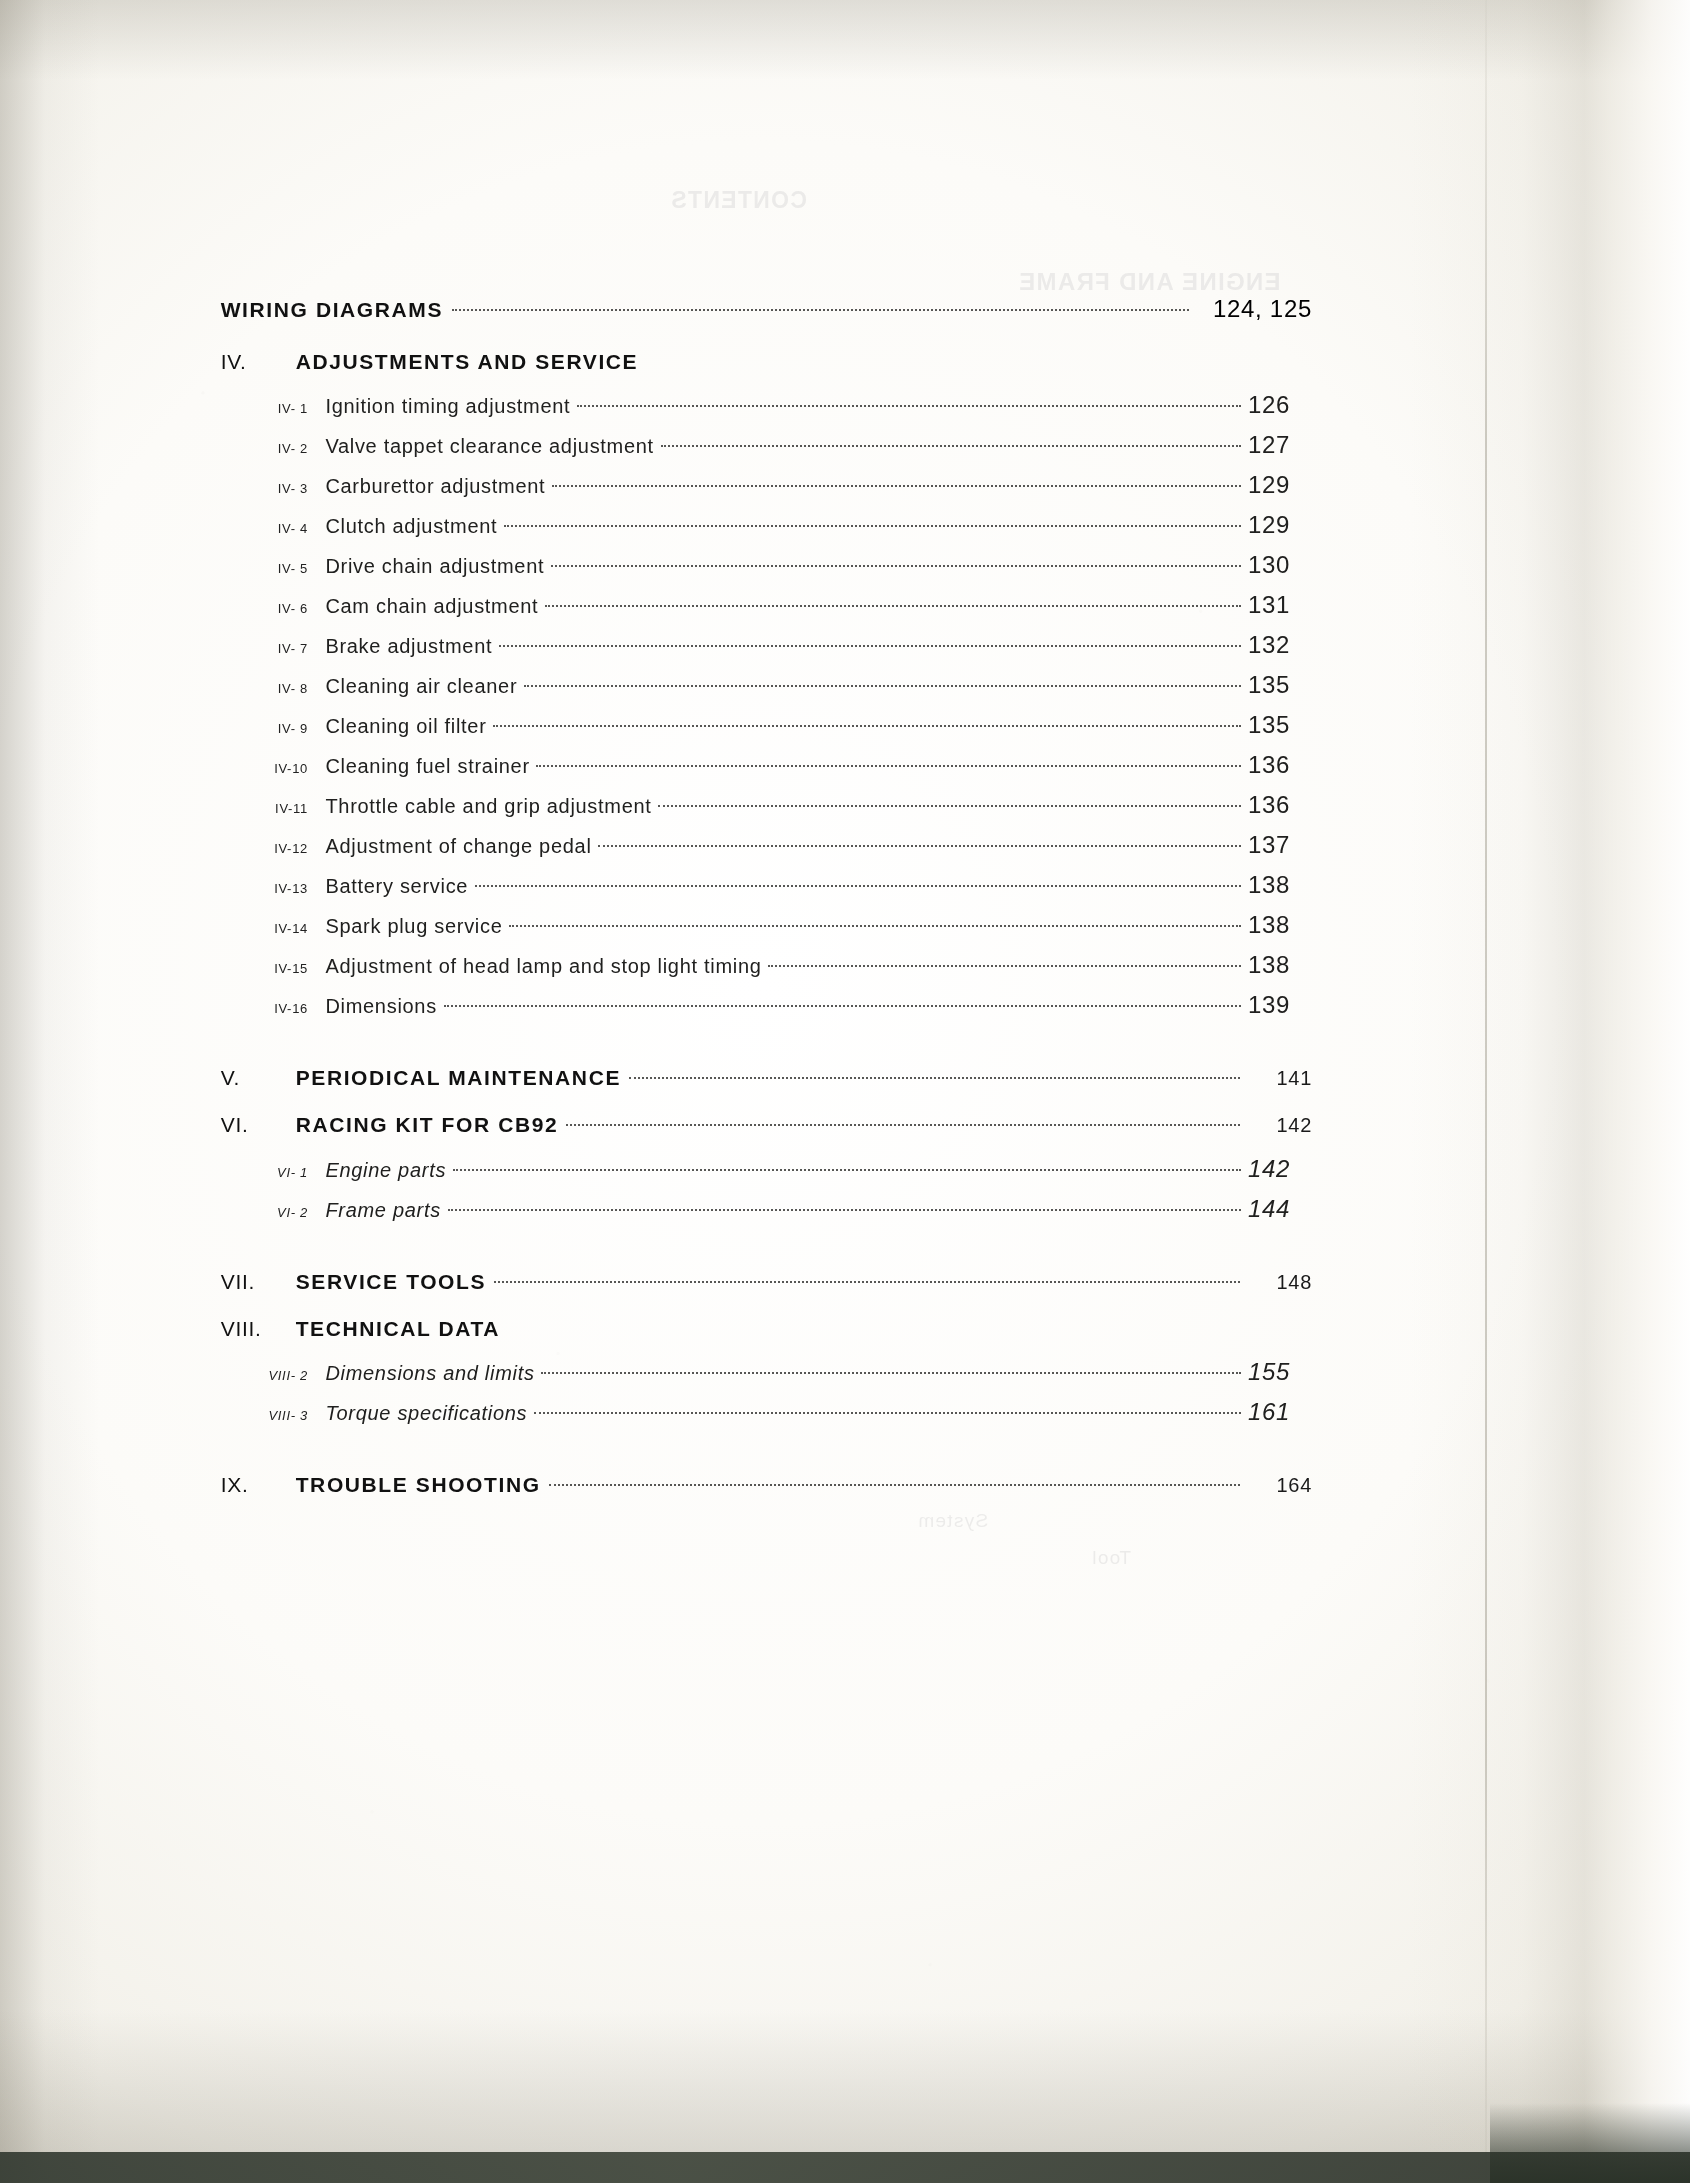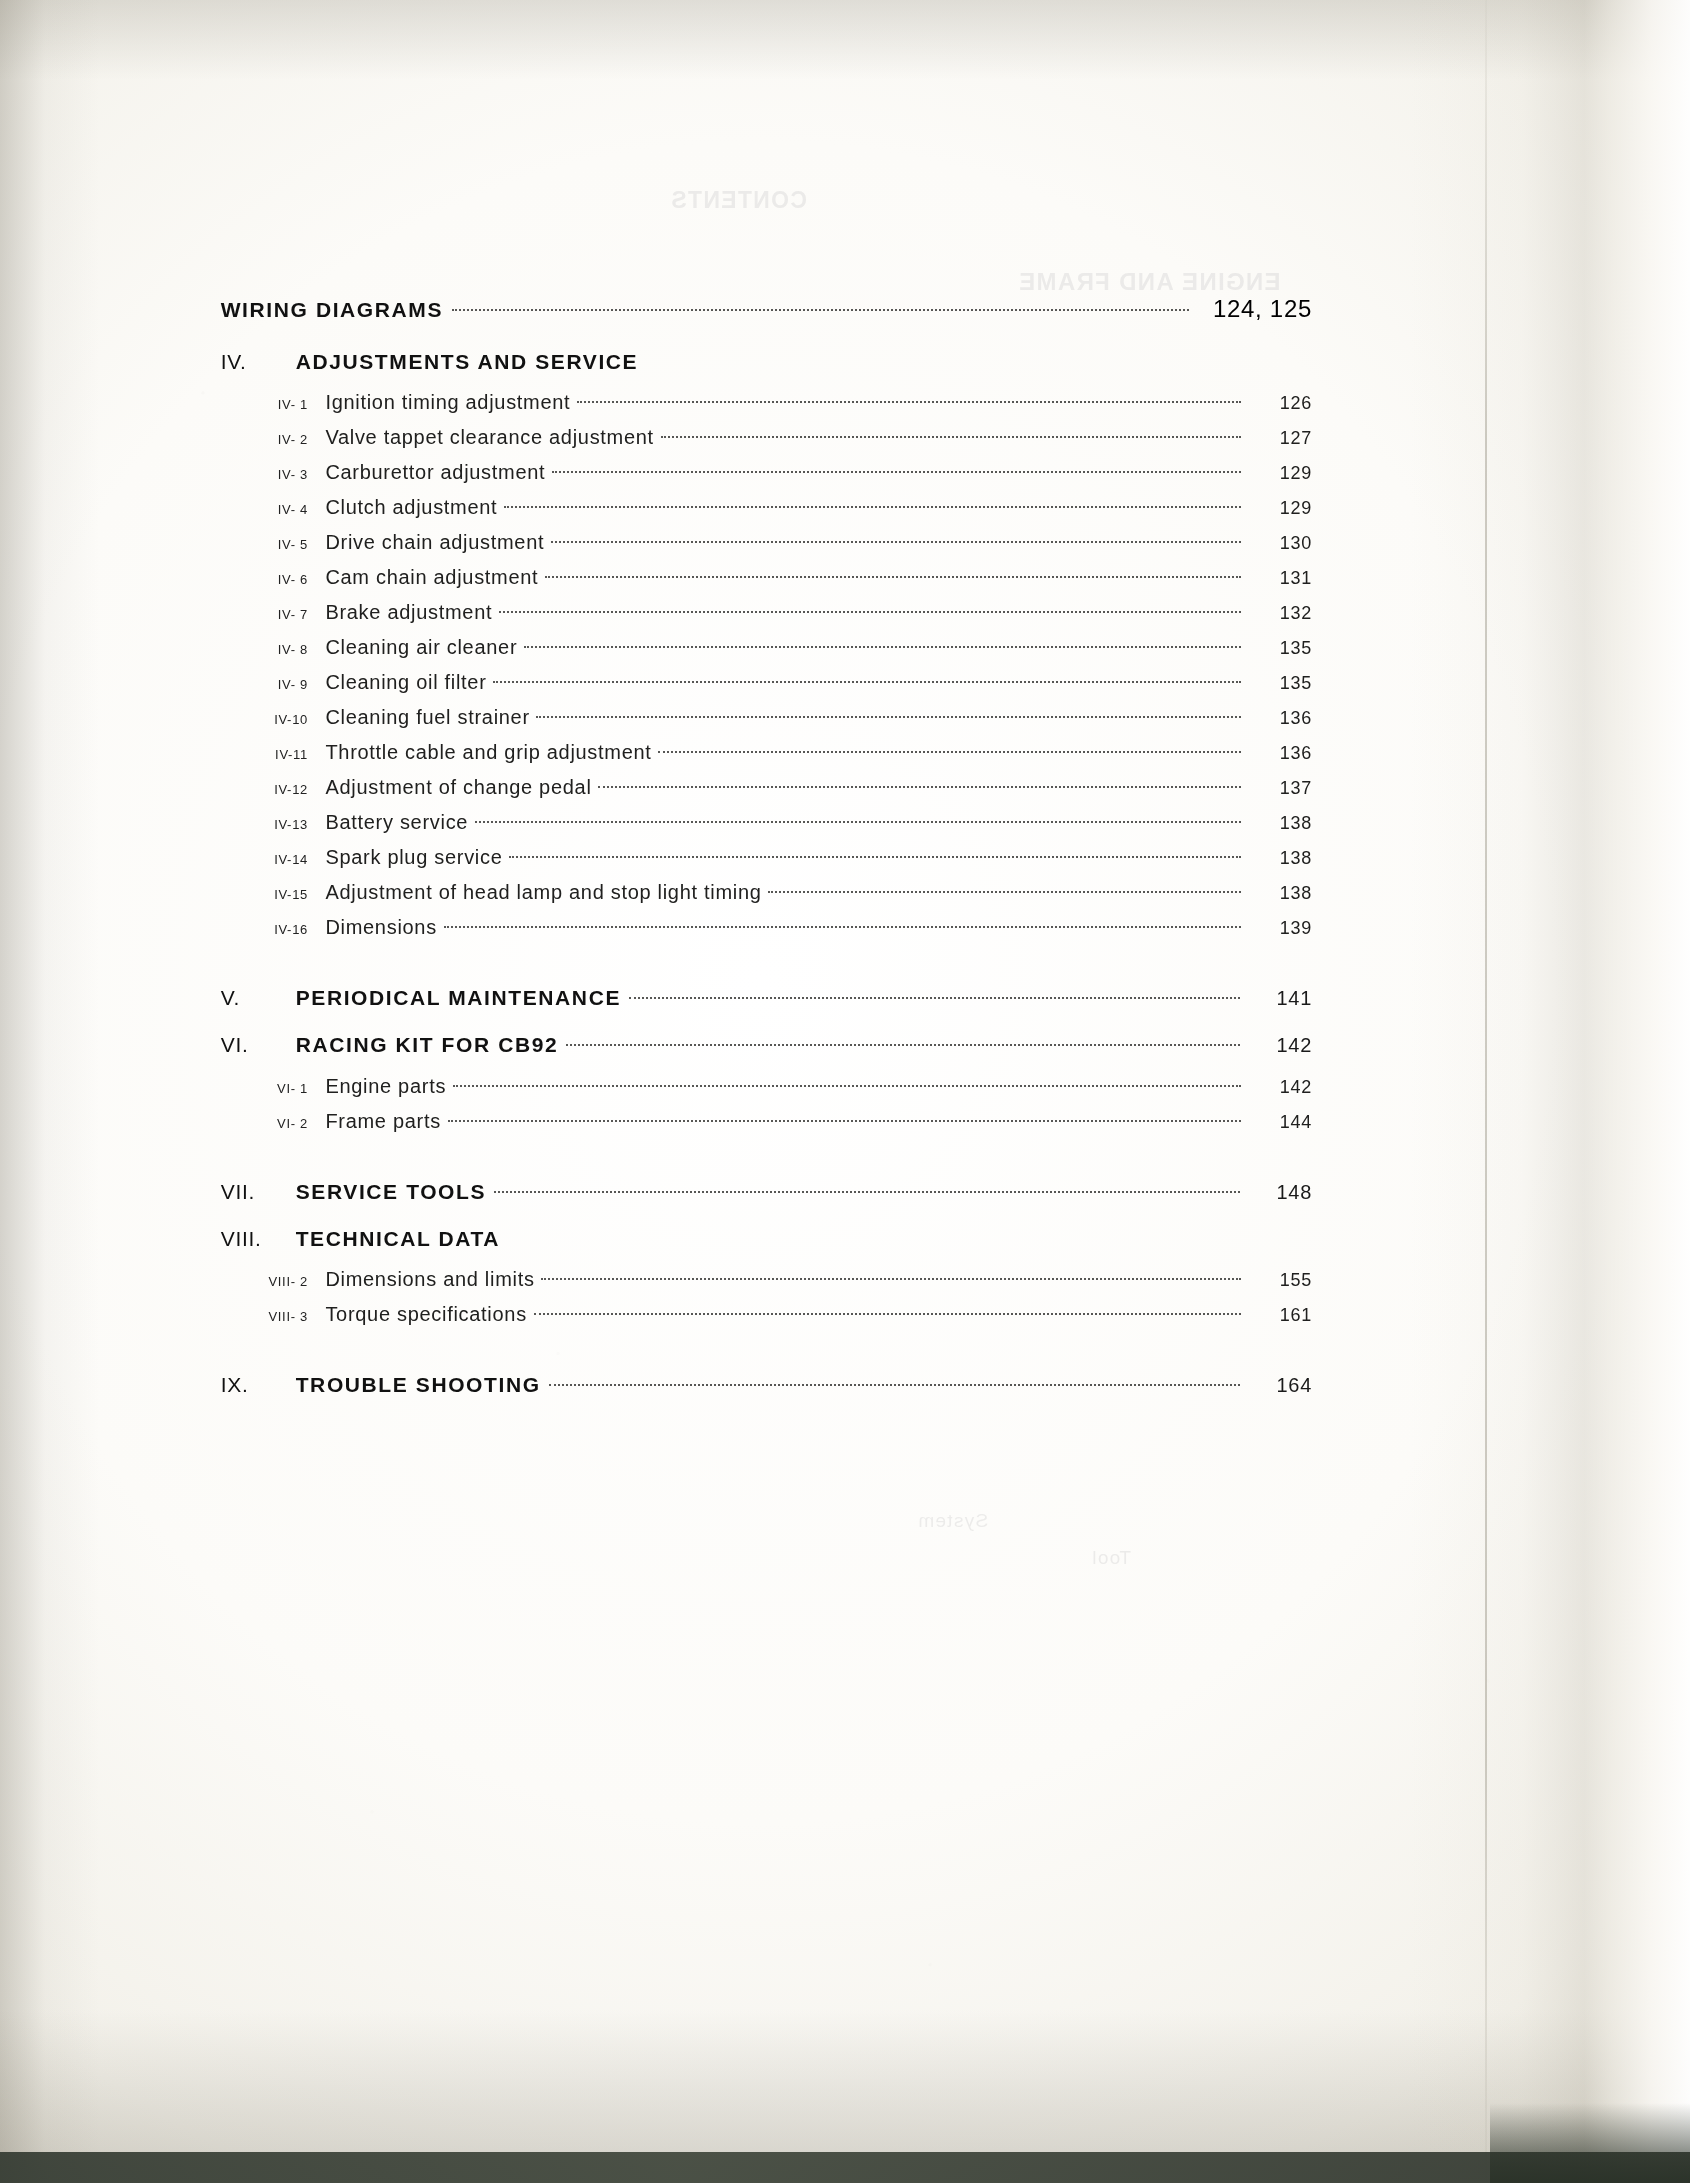--- a/index.html
+++ b/index.html
@@ -124,22 +124,22 @@
     flex: 1 1 auto;
     min-width: 13.4px;
     border-bottom: 2px dotted #3a3a38;
     transform: translateY(-6px);
     margin: 0 6.7px;
     opacity: .85;
   }
   .pageno {
     flex: 0 0 auto;
     width: 64px;
-    text-align: right;
-    font-size: 18px;
+    text-align: left;
+    font-size: 24px;
     letter-spacing: 0.7px;
   }
 
   
   .head-row {
     display: flex;
     align-items: baseline;
     margin-bottom: 17.4px;
     margin-top: 23px;
   }
@@ -202,21 +202,21 @@
   .top-pages {
     flex: 0 0 auto;
     font-size: 24px;
     letter-spacing: 0.7px;
     white-space: nowrap;
     text-align: right;
     width: 114px;
   }
 
   .group { margin-top: 6.7px; }
-  .sub-block { margin-top: 9.4px; }
+  .sub-block { margin-top: 9.4px; font-style: italic; }
 
   .spacer-sm { height: 12px; }
 </style>
 </head>
 <body>
 
 <div class="page">
   <div class="paper-base"></div>
   <div class="paper-noise"></div>
 

